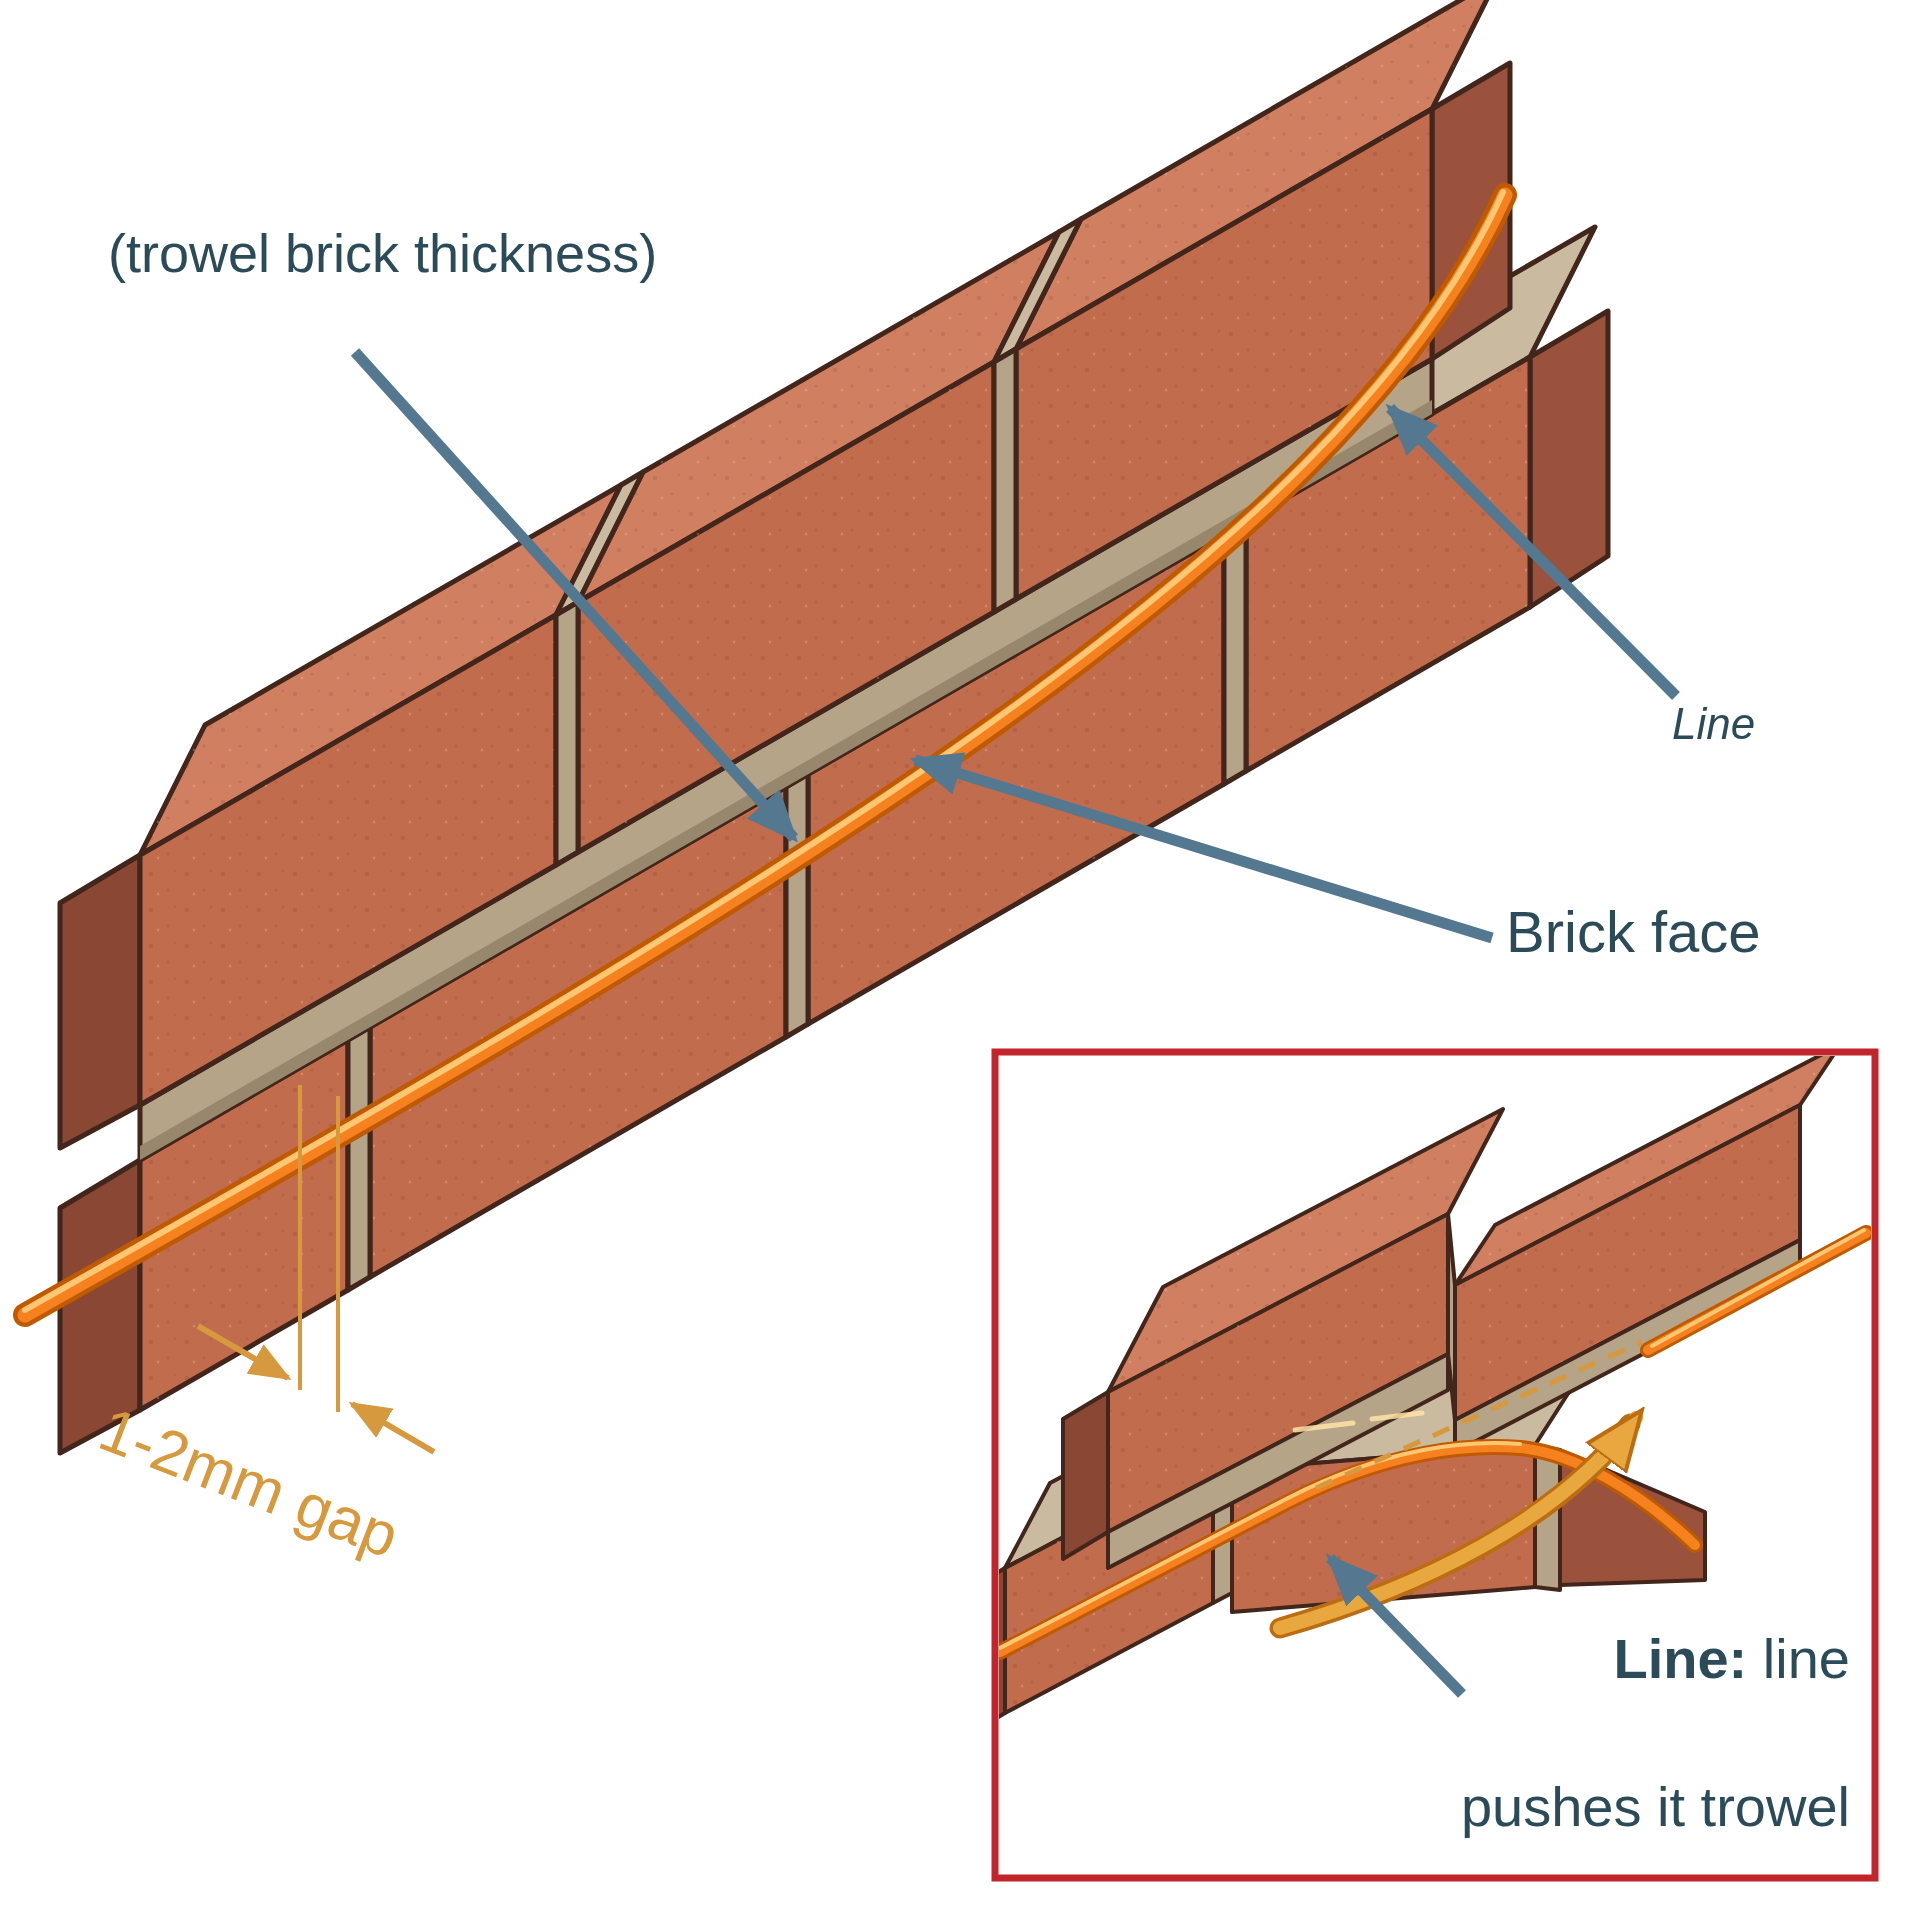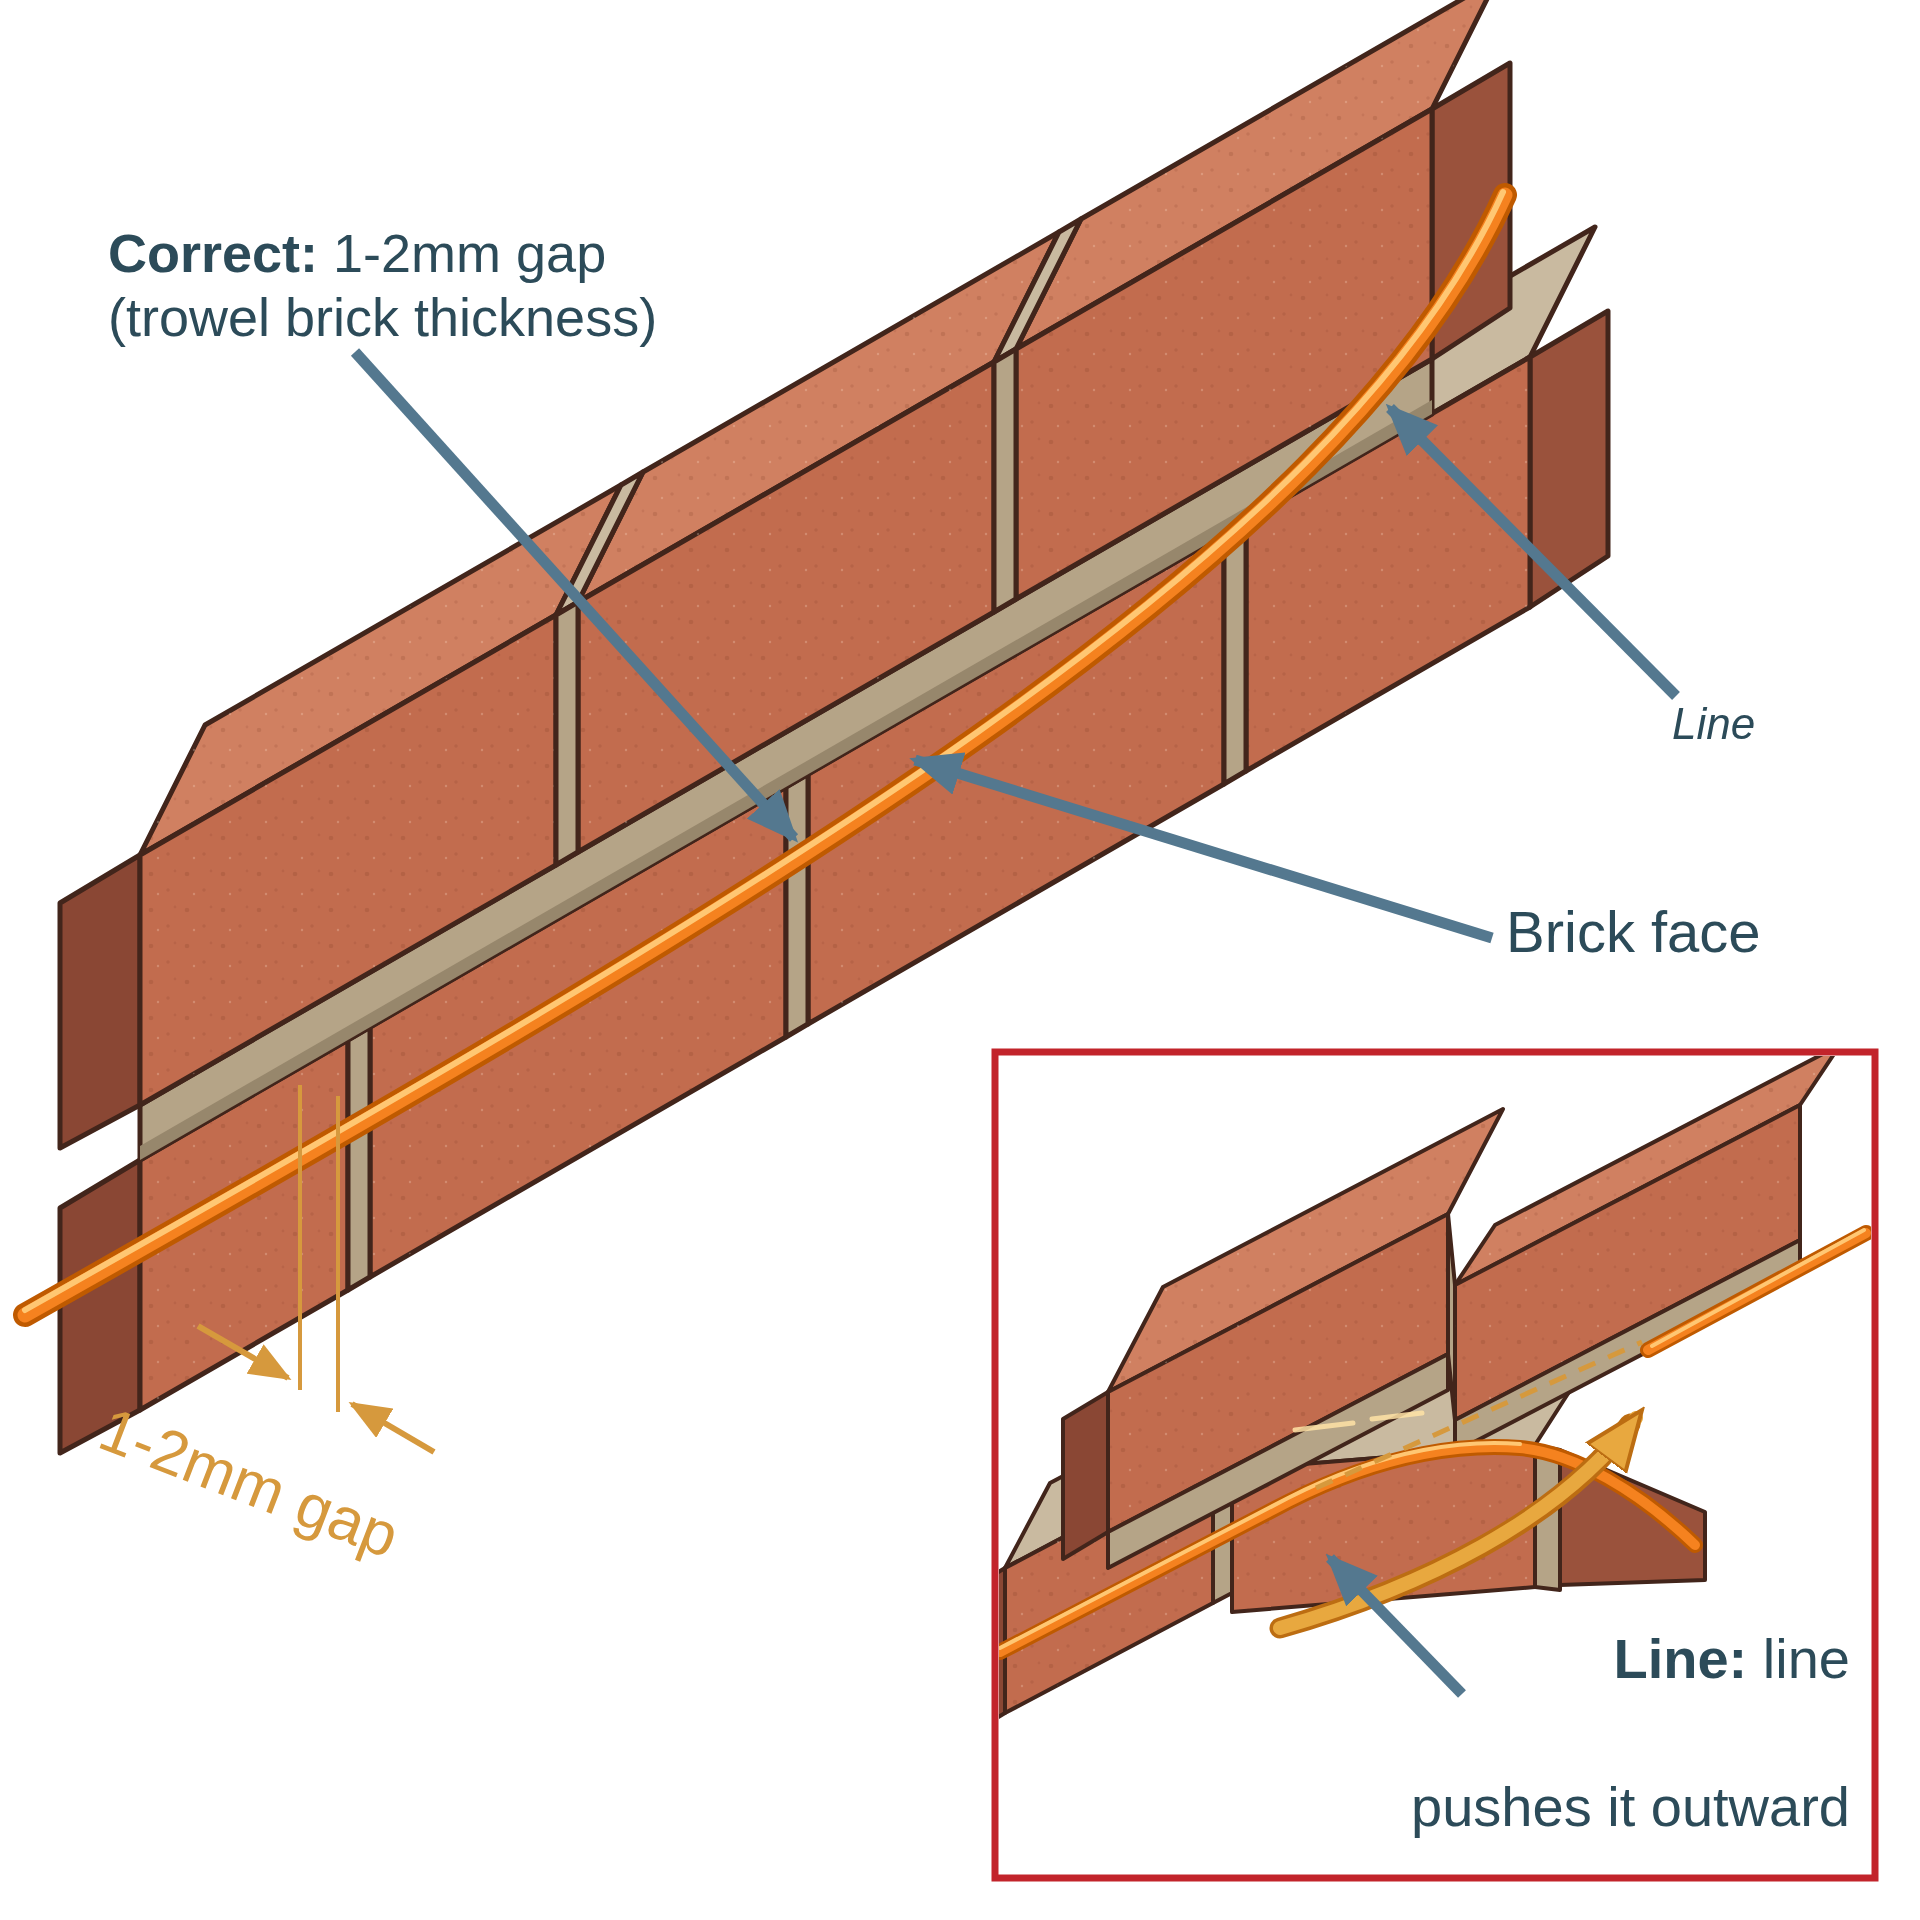--- a/index.html
+++ b/index.html
@@ -169,29 +169,28 @@
     <path class="scuff" d="M1372,1419 l50,-6"></path>
 
     <path class="gau" d="M1280,1628 C1420,1588 1560,1520 1630,1424"></path>
     <path class="ga" d="M1280,1628 C1420,1588 1560,1520 1636,1418"></path>
 
     <path class="ca" d="M1462,1694 L1330,1558"></path>
   </g>
 </svg>
 
 <div class="lbl" id="correct-label">
-  <div><b>Correct:</b><span> 1-2mm gap</span></div>
   <div>(trowel brick thickness)</div>
 </div>
 
 <div class="lbl" id="line-label">Line</div>
 
 <div class="lbl" id="brickface-label">Brick face</div>
 
 <div class="lbl" id="gap-label">1-2mm gap</div>
 
 <div class="lbl" id="wrong-label">
   <span><b>Line:</b></span><span> line</span><br>
   <br>
-  <span>pushes it outward</span>
+  <span>pushes it trowel</span>
 </div>
 
 </div>
 
 </body></html>

